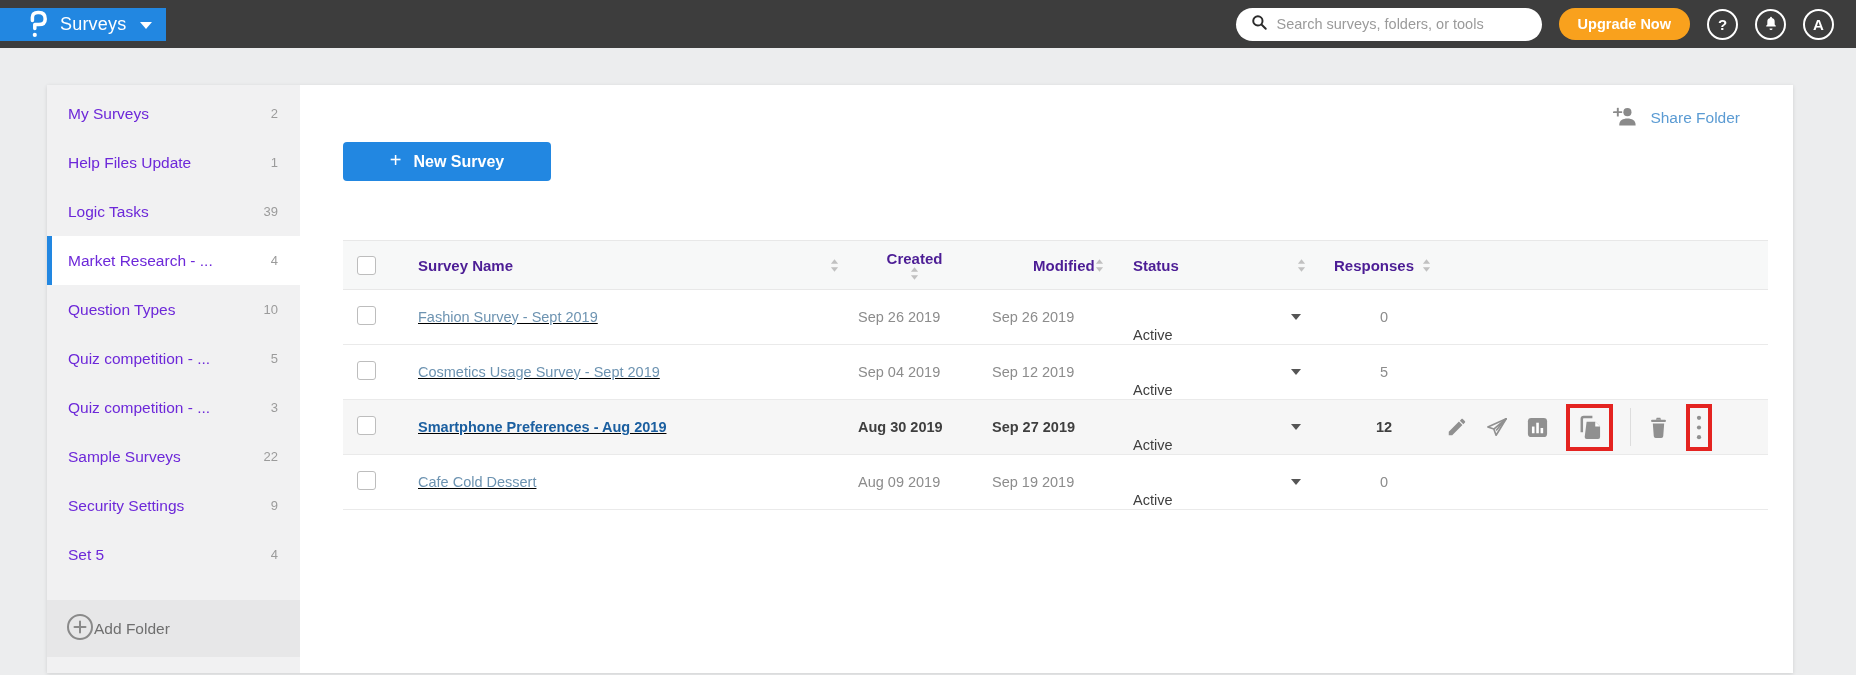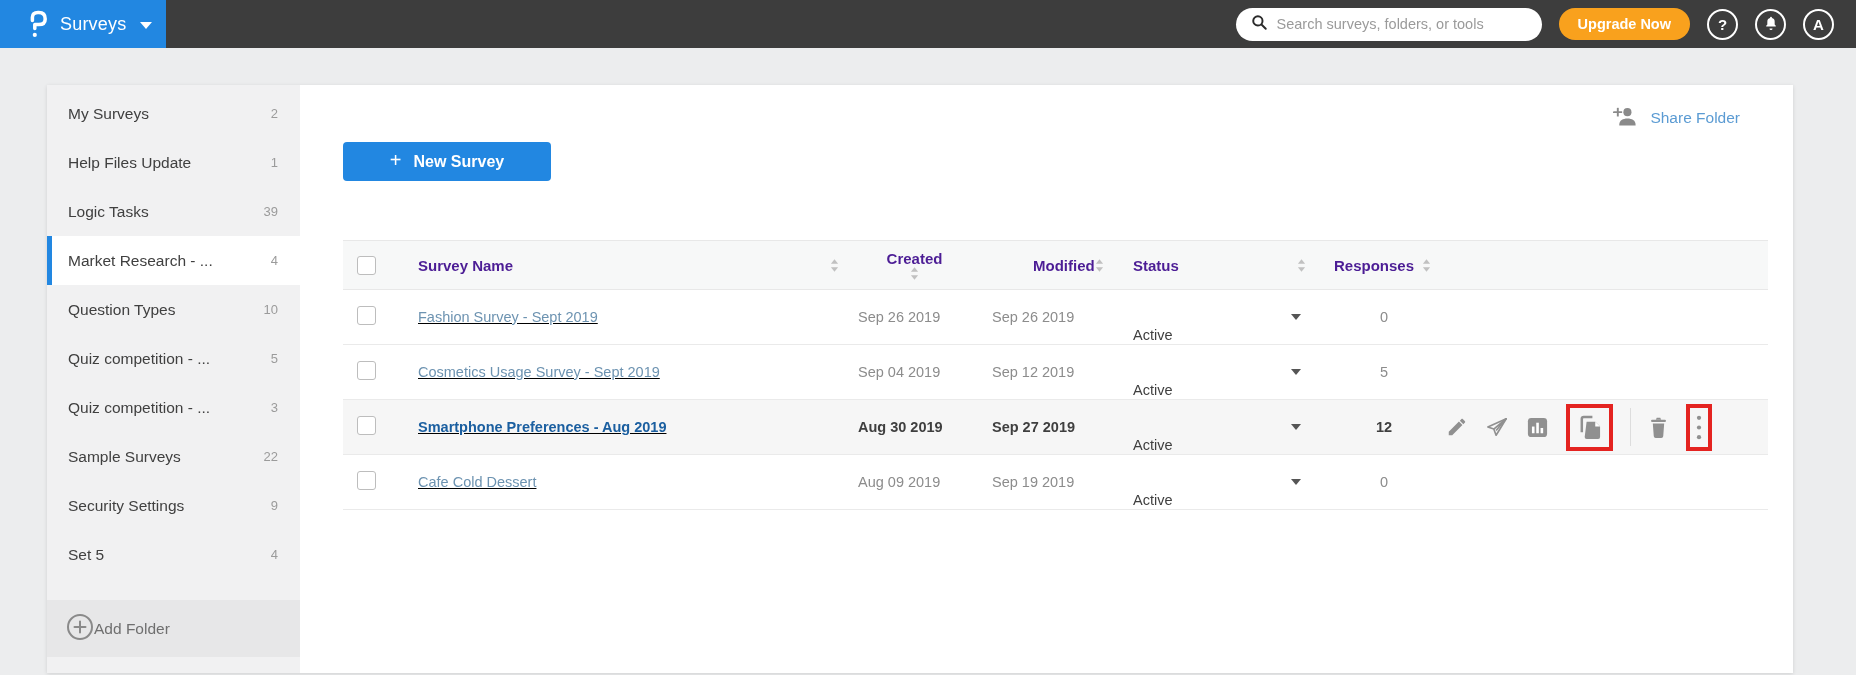--- a/index.html
+++ b/index.html
@@ -7,37 +7,37 @@
     --link-blue:#6d93b1; --active-link-blue:#1b5fa0; --share-link-blue:#5b9bd3;
     --annotation-red:#e42320; --icon-gray:#909090;
   }
   *{margin:0;padding:0;box-sizing:border-box;}
   body{
     width:1856px;height:675px;overflow:hidden;position:relative;
     background:#ecedee;font-family:"Liberation Sans",sans-serif;
   }
   
   .topbar{position:absolute;top:0;left:0;width:1856px;height:48px;background:var(--topbar-bg);display:flex;align-items:center;}
-  .logo-block{width:166px;height:48px;background:var(--brand-blue);display:flex;align-items:center;gap:10px;padding-left:26px;cursor:pointer;}
+  .logo-block{width:166px;height:33px;background:var(--brand-blue);display:flex;align-items:center;gap:10px;padding-left:26px;cursor:pointer;}
   .logo-block svg{display:block;}
   .app-name{color:#fff;font-size:18px;letter-spacing:.2px;}
   .caret-white{width:0;height:0;border-left:6px solid transparent;border-right:6px solid transparent;border-top:7px solid #fff;margin-left:4px;margin-top:2px;}
   .topbar-right{margin-left:auto;display:flex;align-items:center;gap:17px;padding-right:22px;}
   .search-pill{width:306px;height:33px;background:#fff;border-radius:17px;display:flex;align-items:center;padding:12px 14px;gap:9px;}
   .search-pill input{border:none;outline:none;flex:1;font-size:14.5px;color:#444;background:transparent;font-family:inherit;}
   .search-pill input::placeholder{color:#9a9a9a;}
   .upgrade-btn{height:32px;border:none;border-radius:16px;background:var(--accent-orange);color:#fff;font-weight:700;font-size:14.5px;padding:0 19px;cursor:pointer;font-family:inherit;}
   .circle-btn{width:31px;height:31px;border-radius:50%;border:2px solid #fff;color:#fff;display:flex;align-items:center;justify-content:center;font-size:15px;font-weight:700;cursor:pointer;background:transparent;}
   
   .card{position:absolute;left:47px;top:85px;width:1746px;height:588px;background:#fff;box-shadow:0 1px 4px rgba(0,0,0,.12);display:flex;}
   
   .sidebar{width:253px;background:#f1f1f2;position:relative;flex-shrink:0;}
   .side-list{padding-top:4px;}
   .side-item{height:49px;display:flex;align-items:center;padding:0 22px 0 21px;cursor:pointer;}
-  .side-item .lbl{font-size:15.5px;color:#404040;white-space:nowrap;overflow:hidden;}
+  .side-item .lbl{font-size:15.5px;color:#6d28d9;white-space:nowrap;overflow:hidden;}
   .side-item .cnt{margin-left:auto;font-size:13px;color:#9b9b9b;}
   .side-item.active{background:#fff;border-left:5px solid var(--brand-blue);padding-left:16px;}
   .add-folder{position:absolute;left:0;bottom:16px;width:253px;height:57px;background:#e7e7e8;display:flex;align-items:center;padding-left:19px;cursor:pointer;}
   .add-folder .lbl{font-size:15.5px;color:#6f6f6f;}
   
   .main{flex:1;position:relative;}
   .share-folder{position:absolute;top:21px;right:53px;display:flex;align-items:center;gap:12px;cursor:pointer;}
   .share-folder .lbl{font-size:15.5px;color:var(--share-link-blue);}
   .new-survey-btn{position:absolute;left:43px;top:57px;width:208px;height:39px;border:none;border-radius:4px;background:var(--brand-blue);color:#fff;font-size:16px;font-weight:700;cursor:pointer;display:flex;align-items:center;justify-content:center;gap:12px;font-family:inherit;}
   .new-survey-btn .plus{font-size:20px;font-weight:400;margin-top:-2px;}

